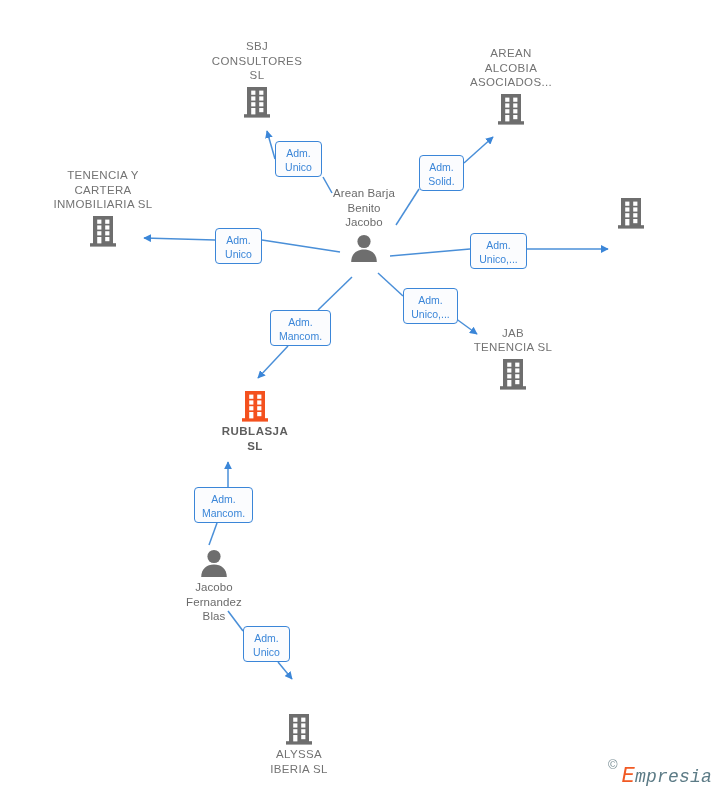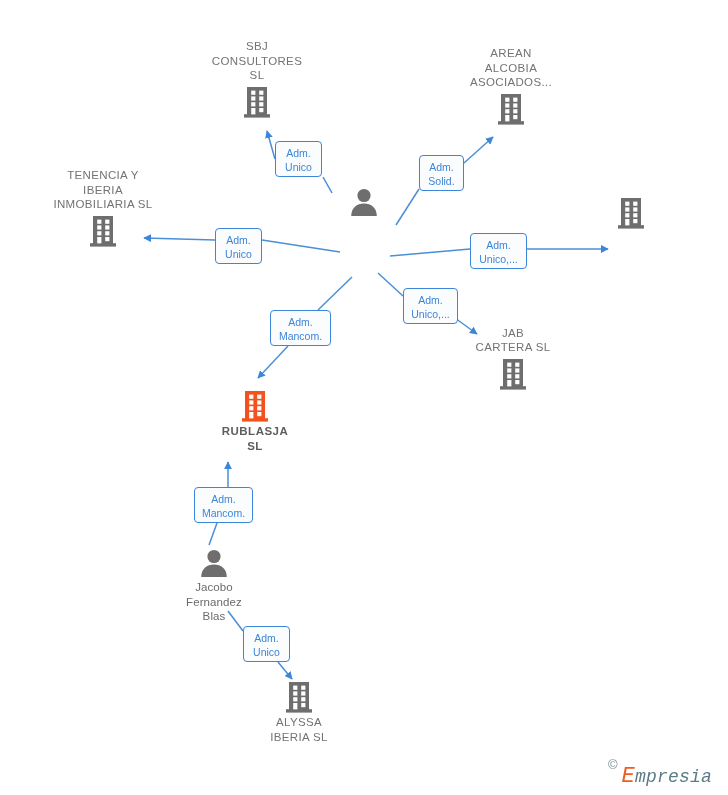--- a/index.html
+++ b/index.html
@@ -167,36 +167,39 @@
             <rect x="9.2" y="11.4" width="4.2" height="4.2" fill="#ffffff"></rect>
             <rect x="17.2" y="11.4" width="4.2" height="4.2" fill="#ffffff"></rect>
             <rect x="9.2" y="17.2" width="4.2" height="4.2" fill="#ffffff"></rect>
             <rect x="17.2" y="17.2" width="4.2" height="4.2" fill="#ffffff"></rect>
             <rect x="17.2" y="23" width="4.2" height="4.2" fill="#ffffff"></rect>
             <rect x="9.2" y="23.0" width="4.2" height="6.4" fill="#ffffff"></rect>
           </svg></span>
       </div>
       <div class="node label-above" style="left: 103px; top: 168.2px;">
         <span class="node-label company">TENENCIA Y
-IBERIA
+CARTERA
 INMOBILIARIA SL</span>
         <span class="node-icon"><svg width="30" height="34" viewBox="0 0 30 34">
             <path d="M5 2 h20 v28 h-20 z" fill="#6e6e6e"></path>
             <rect x="2" y="29.2" width="26" height="3.4" fill="#6e6e6e"></rect>
             <rect x="9.2" y="5.6" width="4.2" height="4.2" fill="#ffffff"></rect>
             <rect x="17.2" y="5.6" width="4.2" height="4.2" fill="#ffffff"></rect>
             <rect x="9.2" y="11.4" width="4.2" height="4.2" fill="#ffffff"></rect>
             <rect x="17.2" y="11.4" width="4.2" height="4.2" fill="#ffffff"></rect>
             <rect x="9.2" y="17.2" width="4.2" height="4.2" fill="#ffffff"></rect>
             <rect x="17.2" y="17.2" width="4.2" height="4.2" fill="#ffffff"></rect>
             <rect x="17.2" y="23" width="4.2" height="4.2" fill="#ffffff"></rect>
             <rect x="9.2" y="23.0" width="4.2" height="6.4" fill="#ffffff"></rect>
           </svg></span>
       </div>
       <div class="node label-above" style="left: 364px; top: 186.2px;">
+        <span class="node-label person">Arean Barja
+Benito
+Jacobo</span>
         <span class="node-icon"><svg width="32" height="32" viewBox="0 0 32 32">
             <circle cx="16" cy="9.5" r="6.6" fill="#6e6e6e"></circle>
             <path d="M3.2 30 C3.2 21.6 8.8 17.4 16 17.4 C23.2 17.4 28.8 21.6 28.8 30 Z" fill="#6e6e6e"></path>
           </svg></span>
       </div>
       <div class="node label-above" style="left: 631px; top: 195.8px;">
         <span class="node-icon"><svg width="30" height="34" viewBox="0 0 30 34">
             <path d="M5 2 h20 v28 h-20 z" fill="#6e6e6e"></path>
             <rect x="2" y="29.2" width="26" height="3.4" fill="#6e6e6e"></rect>
             <rect x="9.2" y="5.6" width="4.2" height="4.2" fill="#ffffff"></rect>
@@ -204,21 +207,21 @@
             <rect x="9.2" y="11.4" width="4.2" height="4.2" fill="#ffffff"></rect>
             <rect x="17.2" y="11.4" width="4.2" height="4.2" fill="#ffffff"></rect>
             <rect x="9.2" y="17.2" width="4.2" height="4.2" fill="#ffffff"></rect>
             <rect x="17.2" y="17.2" width="4.2" height="4.2" fill="#ffffff"></rect>
             <rect x="17.2" y="23" width="4.2" height="4.2" fill="#ffffff"></rect>
             <rect x="9.2" y="23.0" width="4.2" height="6.4" fill="#ffffff"></rect>
           </svg></span>
       </div>
       <div class="node label-above" style="left: 513px; top: 325.8px;">
         <span class="node-label company">JAB
-CARTERA  SL</span>
+TENENCIA  SL</span>
         <span class="node-icon"><svg width="30" height="34" viewBox="0 0 30 34">
             <path d="M5 2 h20 v28 h-20 z" fill="#6e6e6e"></path>
             <rect x="2" y="29.2" width="26" height="3.4" fill="#6e6e6e"></rect>
             <rect x="9.2" y="5.6" width="4.2" height="4.2" fill="#ffffff"></rect>
             <rect x="17.2" y="5.6" width="4.2" height="4.2" fill="#ffffff"></rect>
             <rect x="9.2" y="11.4" width="4.2" height="4.2" fill="#ffffff"></rect>
             <rect x="17.2" y="11.4" width="4.2" height="4.2" fill="#ffffff"></rect>
             <rect x="9.2" y="17.2" width="4.2" height="4.2" fill="#ffffff"></rect>
             <rect x="17.2" y="17.2" width="4.2" height="4.2" fill="#ffffff"></rect>
             <rect x="17.2" y="23" width="4.2" height="4.2" fill="#ffffff"></rect>
@@ -243,21 +246,21 @@
       </div>
       <div class="node" style="left: 214px; top: 547px;">
         <span class="node-icon"><svg width="32" height="32" viewBox="0 0 32 32">
             <circle cx="16" cy="9.5" r="6.6" fill="#6e6e6e"></circle>
             <path d="M3.2 30 C3.2 21.6 8.8 17.4 16 17.4 C23.2 17.4 28.8 21.6 28.8 30 Z" fill="#6e6e6e"></path>
           </svg></span>
         <span class="node-label person">Jacobo
 Fernandez
 Blas</span>
       </div>
-      <div class="node" style="left: 299px; top: 680px;">
+      <div class="node" style="left: 299px; top: 712px;">
         <span class="node-icon"><svg width="30" height="34" viewBox="0 0 30 34">
             <path d="M5 2 h20 v28 h-20 z" fill="#6e6e6e"></path>
             <rect x="2" y="29.2" width="26" height="3.4" fill="#6e6e6e"></rect>
             <rect x="9.2" y="5.6" width="4.2" height="4.2" fill="#ffffff"></rect>
             <rect x="17.2" y="5.6" width="4.2" height="4.2" fill="#ffffff"></rect>
             <rect x="9.2" y="11.4" width="4.2" height="4.2" fill="#ffffff"></rect>
             <rect x="17.2" y="11.4" width="4.2" height="4.2" fill="#ffffff"></rect>
             <rect x="9.2" y="17.2" width="4.2" height="4.2" fill="#ffffff"></rect>
             <rect x="17.2" y="17.2" width="4.2" height="4.2" fill="#ffffff"></rect>
             <rect x="17.2" y="23" width="4.2" height="4.2" fill="#ffffff"></rect>

